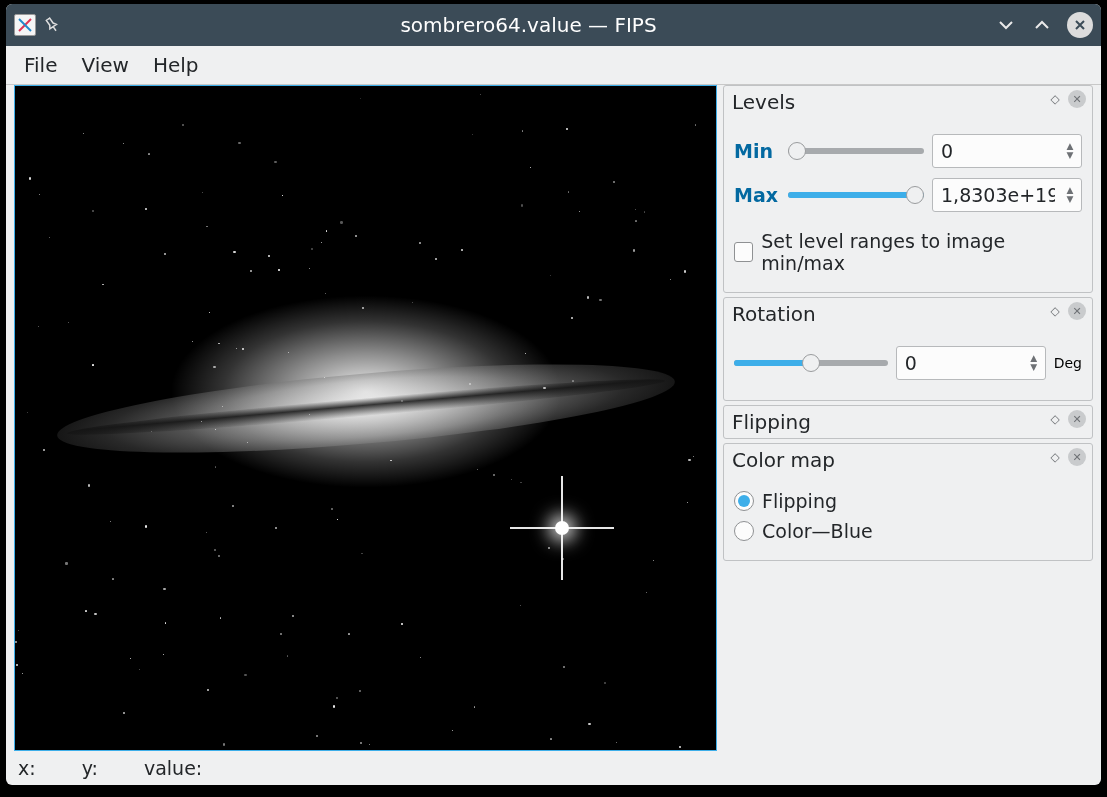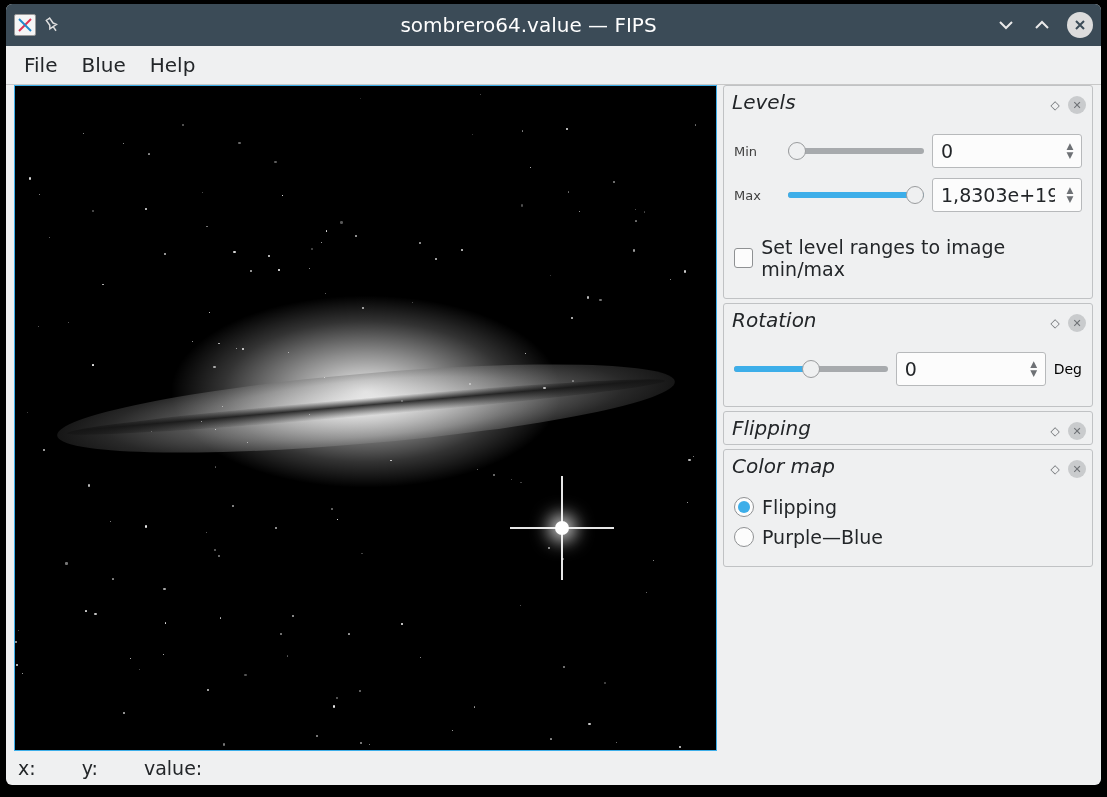--- a/index.html
+++ b/index.html
@@ -14,27 +14,27 @@
   .titlebar .wbtns { display: flex; gap: 14px; align-items: center; }
   .titlebar .wbtn { width: 22px; height: 22px; display: flex; align-items: center; justify-content: center; color: #eaeaea; font-size: 20px; }
   .titlebar .wbtn.close { width: 26px; height: 26px; background: #dcdcdc; color: #3b4b57; border-radius: 50%; font-size: 16px; }
   .menubar { height: 39px; background: #eff0f1; border-bottom: 1px solid #c8c8c8; display: flex; align-items: center; padding: 0 8px; font-size: 20px; color: #232629; gap: 4px; }
   .menubar .menu-item { padding: 6px 10px; cursor: default; }
   .content { flex: 1; display: flex; padding: 0 8px 0 8px; gap: 6px; min-height: 0; }
   .viewer-col { flex: 1; display: flex; flex-direction: column; min-width: 0; }
   .viewer { flex: 1; border: 1px solid #3daee9; background: #000; position: relative; overflow: hidden; }
   .side { width: 370px; display: flex; flex-direction: column; gap: 4px; }
   .panel { border: 1px solid #c0c2c4; background: #eff0f1; border-radius: 3px; }
-  .panel-header { display: flex; align-items: flex-end; padding: 4px 6px 4px 8px; font-size: 20px; color: #232629; font-style: italic; }
+  .panel-header { display: flex; align-items: flex-start; padding: 4px 6px 4px 8px; font-size: 20px; color: #232629; }
   .panel-header .spacer { flex: 1; }
   .panel-header .pbtn { width: 18px; height: 18px; margin-left: 4px; color: #6e7175; display: flex; align-items: center; justify-content: center; font-size: 12px; }
   .panel-header .pbtn.close { width: 18px; height: 18px; border-radius: 50%; background: #c9cbcd; color: #6e7175; font-size: 11px; }
   .panel-body { padding: 6px 10px 10px 10px; }
   .form-row { display: flex; align-items: center; gap: 8px; margin: 10px 0; }
-  .form-row .label { width: 46px; font-size: 13px; color: #404040; }
+  .form-row .label { width: 46px; font-size: 19px; color: #0369a1; font-weight: bold; }
   .slider { position: relative; height: 22px; flex: 1; }
   .track { position: absolute; left: 0; right: 0; top: 50%; height: 6px; margin-top: -3px; background: #a7aaad; border-radius: 3px; }
   .track .fill { position: absolute; left: 0; top: 0; bottom: 0; background: #3daee9; border-radius: 3px; }
   .thumb { position: absolute; top: 50%; width: 18px; height: 18px; margin-top: -9px; background: #eff0f1; border: 1px solid #9a9c9e; border-radius: 50%; }
   .spin { display: flex; align-items: center; border: 1px solid #b7b9bb; background: #fcfcfc; border-radius: 3px; height: 34px; }
   .spin input { border: none; outline: none; background: transparent; font-size: 19px; padding: 0 8px; width: 100%; color: #232629; }
   .spin .arrows { width: 20px; display: flex; flex-direction: column; align-items: center; color: #6e7175; font-size: 9px; line-height: 9px; padding-right: 4px; }
   .btn { display: block; width: 100%; height: 38px; border: 1px solid #b7b9bb; background: linear-gradient(#f6f7f8,#e9eaeb); border-radius: 3px; font-size: 20px; color: #232629; text-align: center; line-height: 36px; margin-top: 6px; }
   .check-row { display: flex; align-items: center; gap: 8px; font-size: 19px; color: #232629; margin: 8px 0; }
   .check { width: 20px; height: 20px; border: 1px solid #8f9193; border-radius: 3px; background: #fcfcfc; }
@@ -86,21 +86,21 @@
         <div class="wbtn close">
           <svg width="14" height="14" viewBox="0 0 14 14">
               <path d="M3 3 L11 11 M11 3 L3 11" stroke="#3b4b57" stroke-width="2"></path>
             </svg>
         </div>
       </div>
     </div>
 
     <div class="menubar">
       <div class="menu-item">File</div>
-      <div class="menu-item">Blue</div>
+      <div class="menu-item">View</div>
       <div class="menu-item">Help</div>
     </div>
 
     <div class="content">
       <div class="viewer-col">
         <div class="viewer">
           <div class="galaxy-wrap">
             <div class="glow"></div>
             <div class="disk"></div>
             <div class="dust"></div>
@@ -284,21 +284,21 @@
                 <div class="thumb" style="left:calc(100% - 18px)"></div>
               </div>
               <div class="spin" style="width:150px">
                 <input value="1,8303e+19" style="">
                 <div class="arrows">
                     <span>▲</span>
                     <span>▼</span>
                   </div>
               </div>
             </div>
-            <div class="check-row" style="margin-top:24px">
+            <div class="check-row" style="margin-top:18px">
               <div class="check"></div>
               <span>Set level ranges to image min/max</span>
             </div>
           </div>
         </div>
 
         <div class="panel">
           <div class="panel-header">
             <span>Rotation</span>
             <span class="spacer"></span>
@@ -341,21 +341,21 @@
             <span class="pbtn">◇</span>
             <span class="pbtn close">✕</span>
           </div>
           <div class="panel-body">
             <div class="radio-row">
               <div class="radio checked"></div>
               <span>Flipping</span>
             </div>
             <div class="radio-row">
               <div class="radio"></div>
-              <span>Purple—Blue</span>
+              <span>Color—Blue</span>
             </div>
           </div>
         </div>
       </div>
     </div>
 
     <div class="statusbar">
       <span>x:</span>
       <span>y:</span>
       <span>value:</span>

